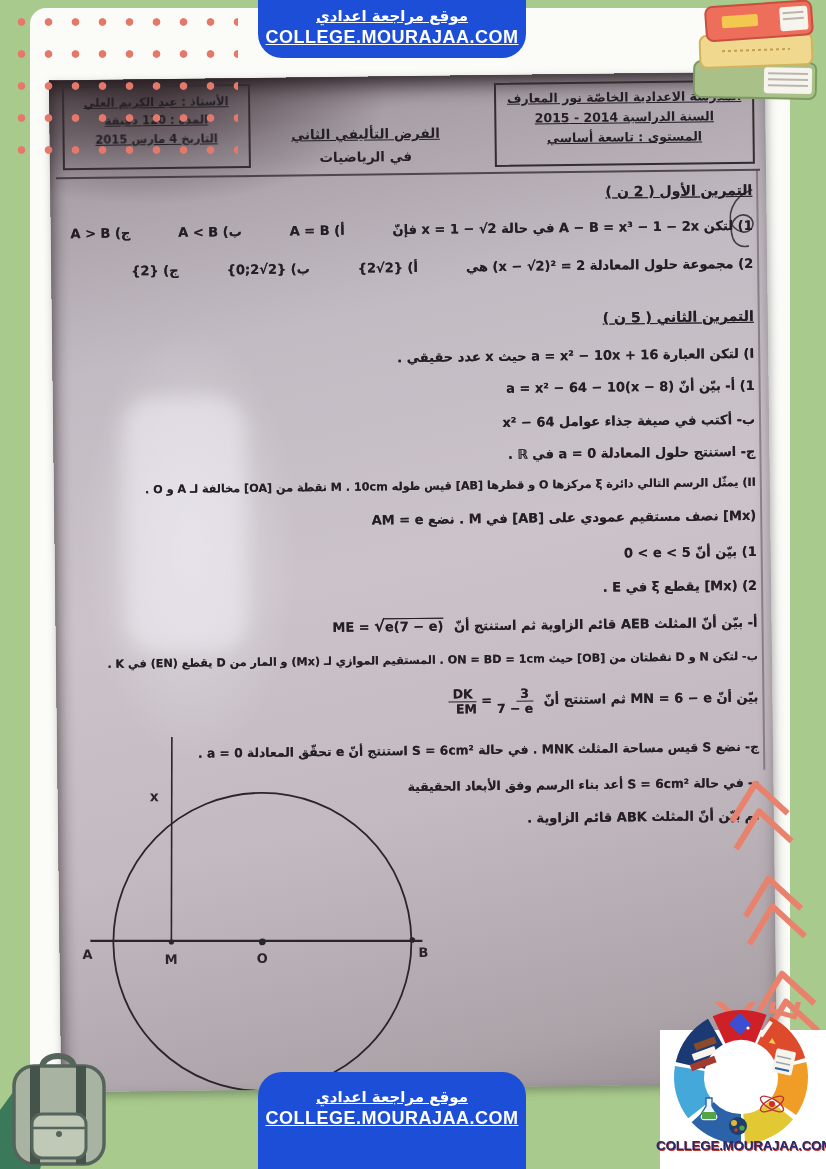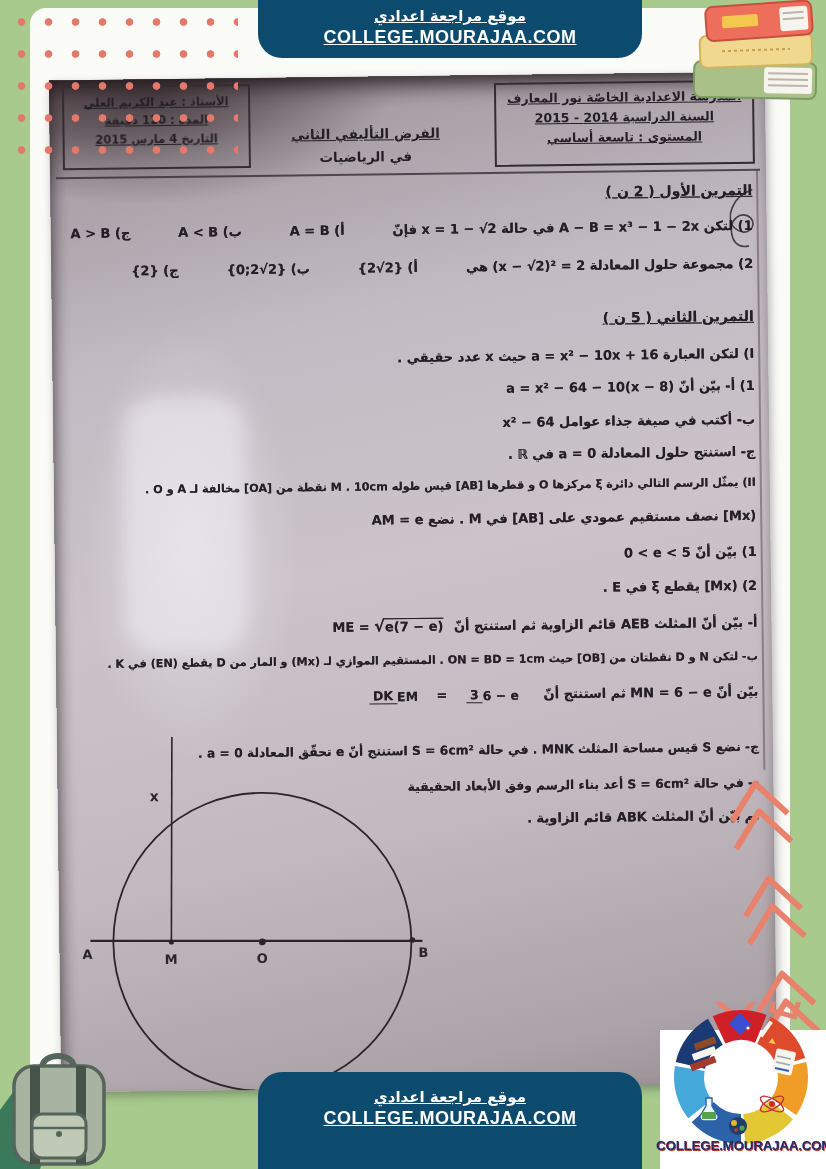--- a/index.html
+++ b/index.html
@@ -8,21 +8,21 @@
 
   .white-panel { position:absolute; left:30px; top:8px; width:760px; height:1070px;
     background:#fbfbf8; border-radius:16px; z-index:1; }
 
   
   .dots { position:absolute; left:0; top:0; width:238px; height:158px; z-index:15;
     background-image:radial-gradient(circle, #e4796b 3.4px, rgba(0,0,0,0) 4.2px);
     background-size:27px 32px; background-position:8px 6px; }
 
   
-  .banner-tab { position:absolute; left:258px; width:384px; background:#0c4a6e; z-index:40;
+  .banner-tab { position:absolute; left:258px; width:268px; background:#1d4ed8; z-index:40;
     text-align:center; color:#ffffff; }
   .banner-top { top:0; height:58px; border-radius:0 0 24px 24px; padding-top:7px; }
   .banner-bottom { top:1072px; height:97px; border-radius:24px 24px 0 0; padding-top:16px; }
   .banner-ar { font-size:15px; font-weight:bold; text-decoration:underline; font-family:"DejaVu Sans",sans-serif; }
   .banner-en { font-size:18px; font-weight:bold; text-decoration:underline; letter-spacing:0.5px;
     font-family:"Liberation Sans",sans-serif; margin-top:2px; }
 
   
   .paper { position:absolute; left:55px; top:76px; width:716px; height:1012px; z-index:10;
     transform:rotate(-0.7deg);
@@ -50,22 +50,22 @@
     white-space:nowrap; text-shadow:0 0 0.6px rgba(40,30,40,0.75); }
   .ex-title { font-size:14px; text-decoration:underline; }
   .tiny { font-size:11.2px; }
   .mid  { font-size:12.3px; }
   .choices { display:flex; column-gap:48px; }
   .choices span { white-space:nowrap; }
 
   .eq { display:inline-block; direction:ltr; unicode-bidi:isolate; margin:0 6px; }
   .radicand { text-decoration:overline; }
   .sqrt-sign { font-size:16px; }
-  .frac { display:inline-flex; align-items:center; vertical-align:middle;
-    line-height:1.1; font-size:12.5px; margin:0 14px; }
+  .frac { display:inline-flex; flex-direction:column; align-items:flex-end; vertical-align:middle;
+    line-height:1.1; font-size:12.5px; margin:0 0; }
   .frac .num { border-bottom:1.6px solid #241f26; padding:0 4px; }
 
   .fig-svg { position:absolute; left:15px; top:580px; }
   .scribble-svg { position:absolute; right:2px; top:112px; }
 
   .books-svg { position:absolute; left:688px; top:0; z-index:16; }
   .chevrons-svg { position:absolute; left:728px; top:772px; z-index:32; }
 
   .logo-block { position:absolute; left:656px; top:1002px; width:170px; height:167px; z-index:35; }
   .logo-white { position:absolute; left:4px; top:28px; width:166px; height:139px; background:#ffffff; }
@@ -178,21 +178,21 @@
     <div class="pline" style="top:612px">
       <span>بيّن أنّ ⁦MN = 6 − e⁩ ثم استنتج أنّ</span>
       <span class="eq">
         <span class="frac">
             <span class="num">DK</span>
             <span>EM</span>
           </span>
         <span>=</span>
         <span class="frac">
             <span class="num">3</span>
-            <span>6 − e</span>
+            <span>7 − e</span>
           </span>
       </span>
     </div>
 
     <div class="pline mid" style="top:668px">ج- نضع S قيس مساحة المثلث MNK . في حالة ⁦S = 6cm²⁩ استنتج أنّ e تحقّق المعادلة ⁦a = 0⁩ .</div>
     <div class="pline mid" style="top:704px">د- في حالة ⁦S = 6cm²⁩ أعد بناء الرسم وفق الأبعاد الحقيقية</div>
     <div class="pline" style="top:736px">ثم بيّن أنّ المثلث ABK قائم الزاوية .</div>
 
     <svg class="fig-svg" width="380" height="432" viewBox="0 0 380 432">
       <circle cx="188" cy="284" r="149" fill="none" stroke="#2a242b" stroke-width="1.8"></circle>

